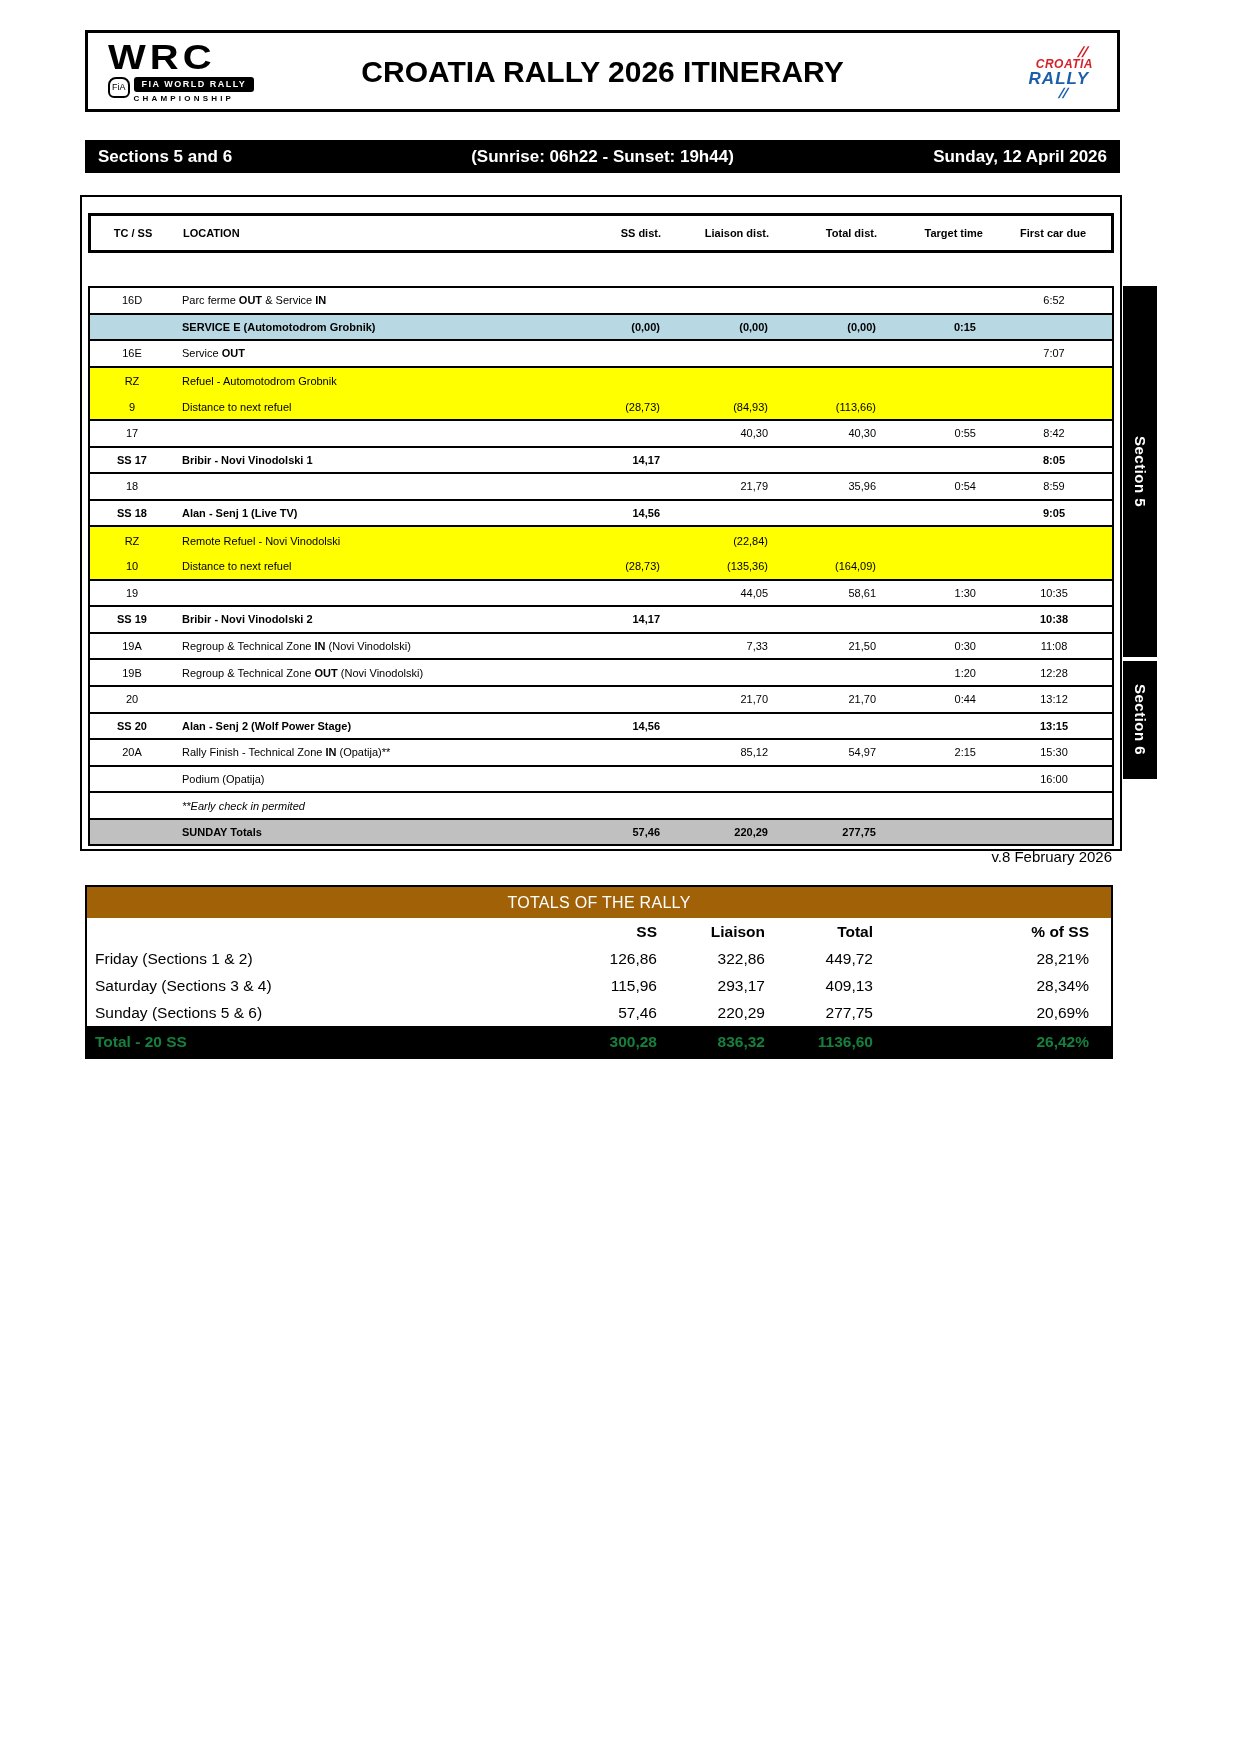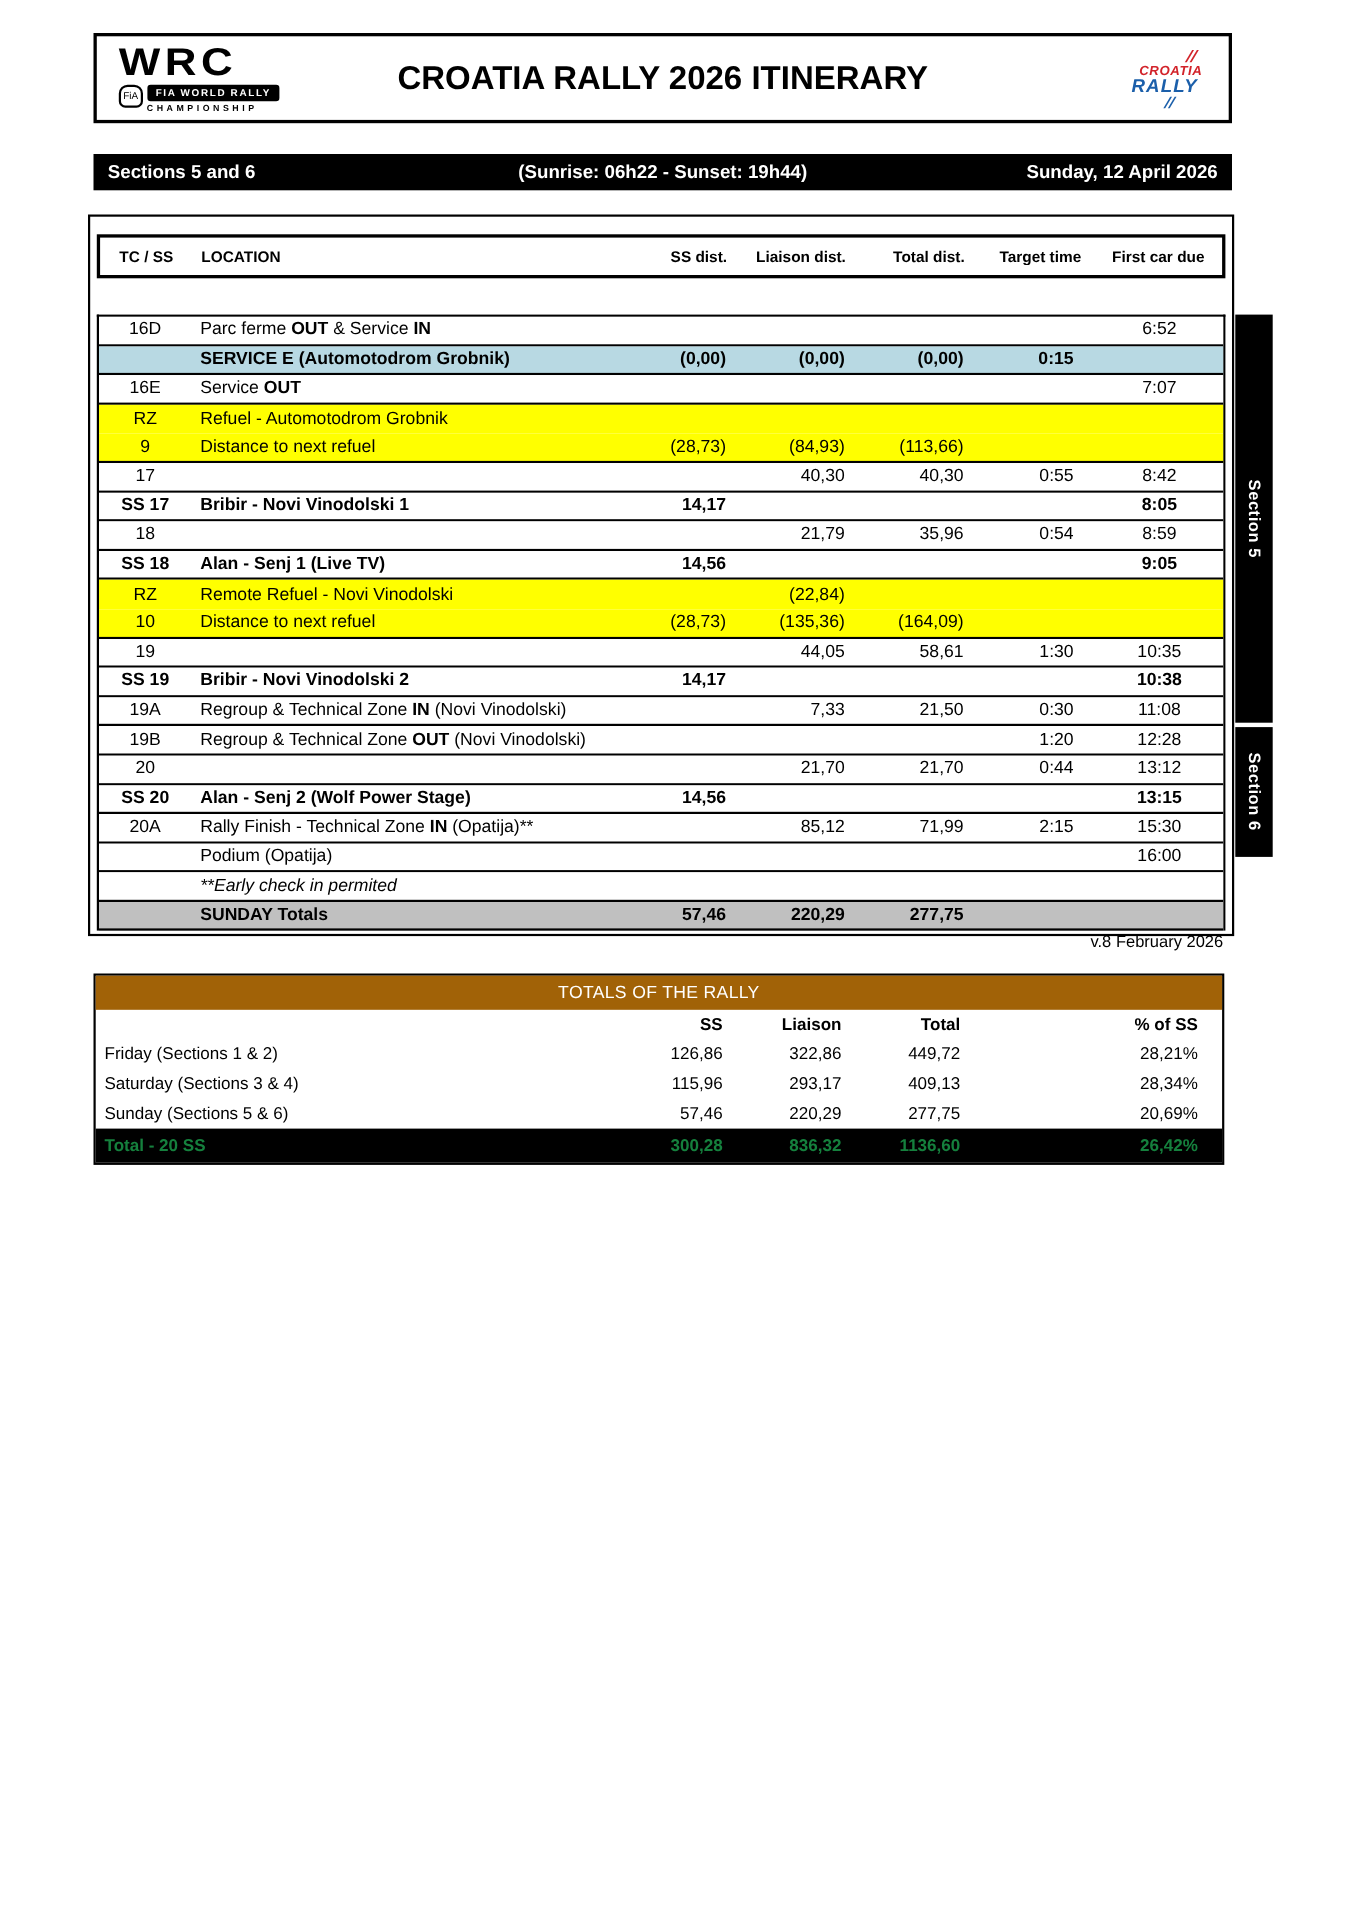--- a/index.html
+++ b/index.html
@@ -45,27 +45,27 @@
   }
   .date-left{width:330px;text-align:left;}
   .date-center{flex:1;text-align:center;}
   .date-right{width:330px;text-align:right;}
   
   .outer-box{
     position:absolute;left:80px;top:195px;width:1042px;height:656px;border:2px solid #000;
   }
   .cols-header{
     position:absolute;left:6px;right:6px;top:16px;height:40px;border:3px solid #000;
-    display:flex;align-items:center;font-weight:bold;font-size:14px;background:#fff;
+    display:flex;align-items:center;font-weight:bold;font-size:11px;background:#fff;
   }
   .rows-table{
     position:absolute;left:6px;right:6px;top:89px;
     border:2px solid #000;border-bottom:none;background:#fff;
   }
-  .row{display:flex;align-items:center;height:26.6px;border-bottom:2px solid #000;font-size:16px;background:#fff;}
+  .row{display:flex;align-items:center;height:26.6px;border-bottom:2px solid #000;font-size:11px;background:#fff;}
   .row.service{background:var(--c-service);font-weight:bold;}
   .row.refuel{background:var(--c-refuel);}
   .row.refuel-top{border-bottom:none;}
   .row.stage{font-weight:bold;}
   .row.totals{background:var(--c-totals);font-weight:bold;}
   .row.note .col-loc{font-style:italic;}
   .cell{overflow:hidden;white-space:nowrap;}
   .col-tc{width:84px;text-align:center;}
   .col-loc{flex:1;padding-left:8px;text-align:left;}
   .col-ss{width:112px;text-align:right;padding-right:12px;}
@@ -288,21 +288,21 @@
         <div class="cell col-liaison"></div>
         <div class="cell col-total"></div>
         <div class="cell col-target"></div>
         <div class="cell col-due">13:15</div>
       </div>
       <div class="row normal">
         <div class="cell col-tc">20A</div>
         <div class="cell col-loc">Rally Finish - Technical Zone <b>IN</b> (Opatija)**</div>
         <div class="cell col-ss"></div>
         <div class="cell col-liaison">85,12</div>
-        <div class="cell col-total">71,99</div>
+        <div class="cell col-total">54,97</div>
         <div class="cell col-target">2:15</div>
         <div class="cell col-due">15:30</div>
       </div>
       <div class="row normal">
         <div class="cell col-tc"></div>
         <div class="cell col-loc">Podium (Opatija)</div>
         <div class="cell col-ss"></div>
         <div class="cell col-liaison"></div>
         <div class="cell col-total"></div>
         <div class="cell col-target"></div>

